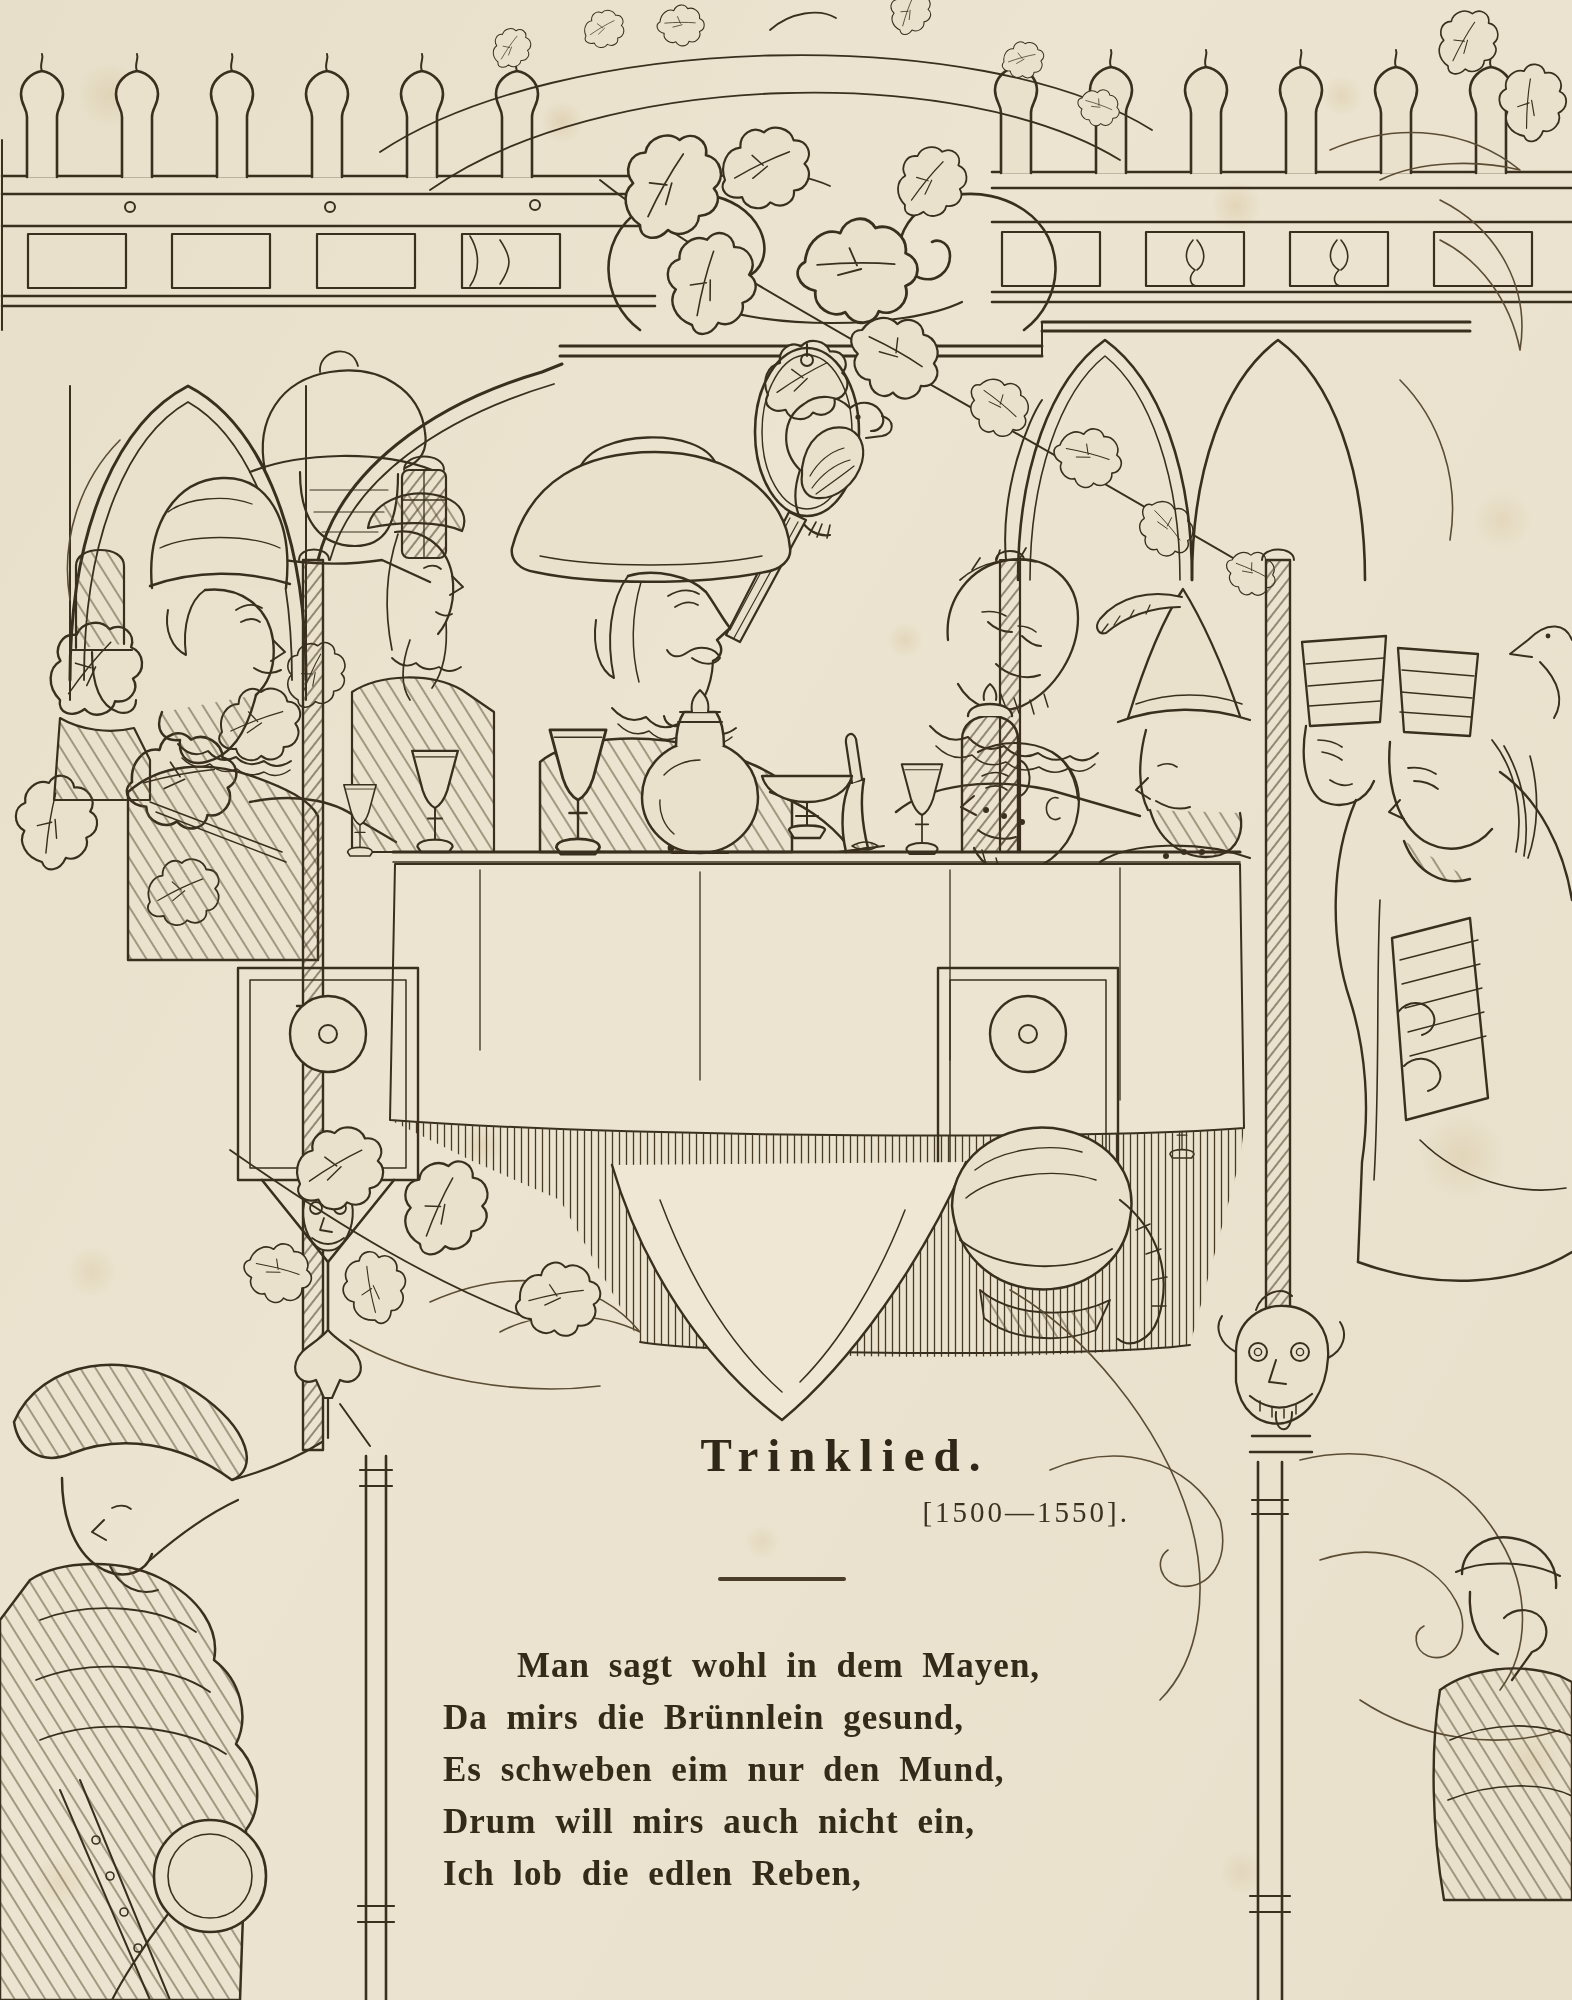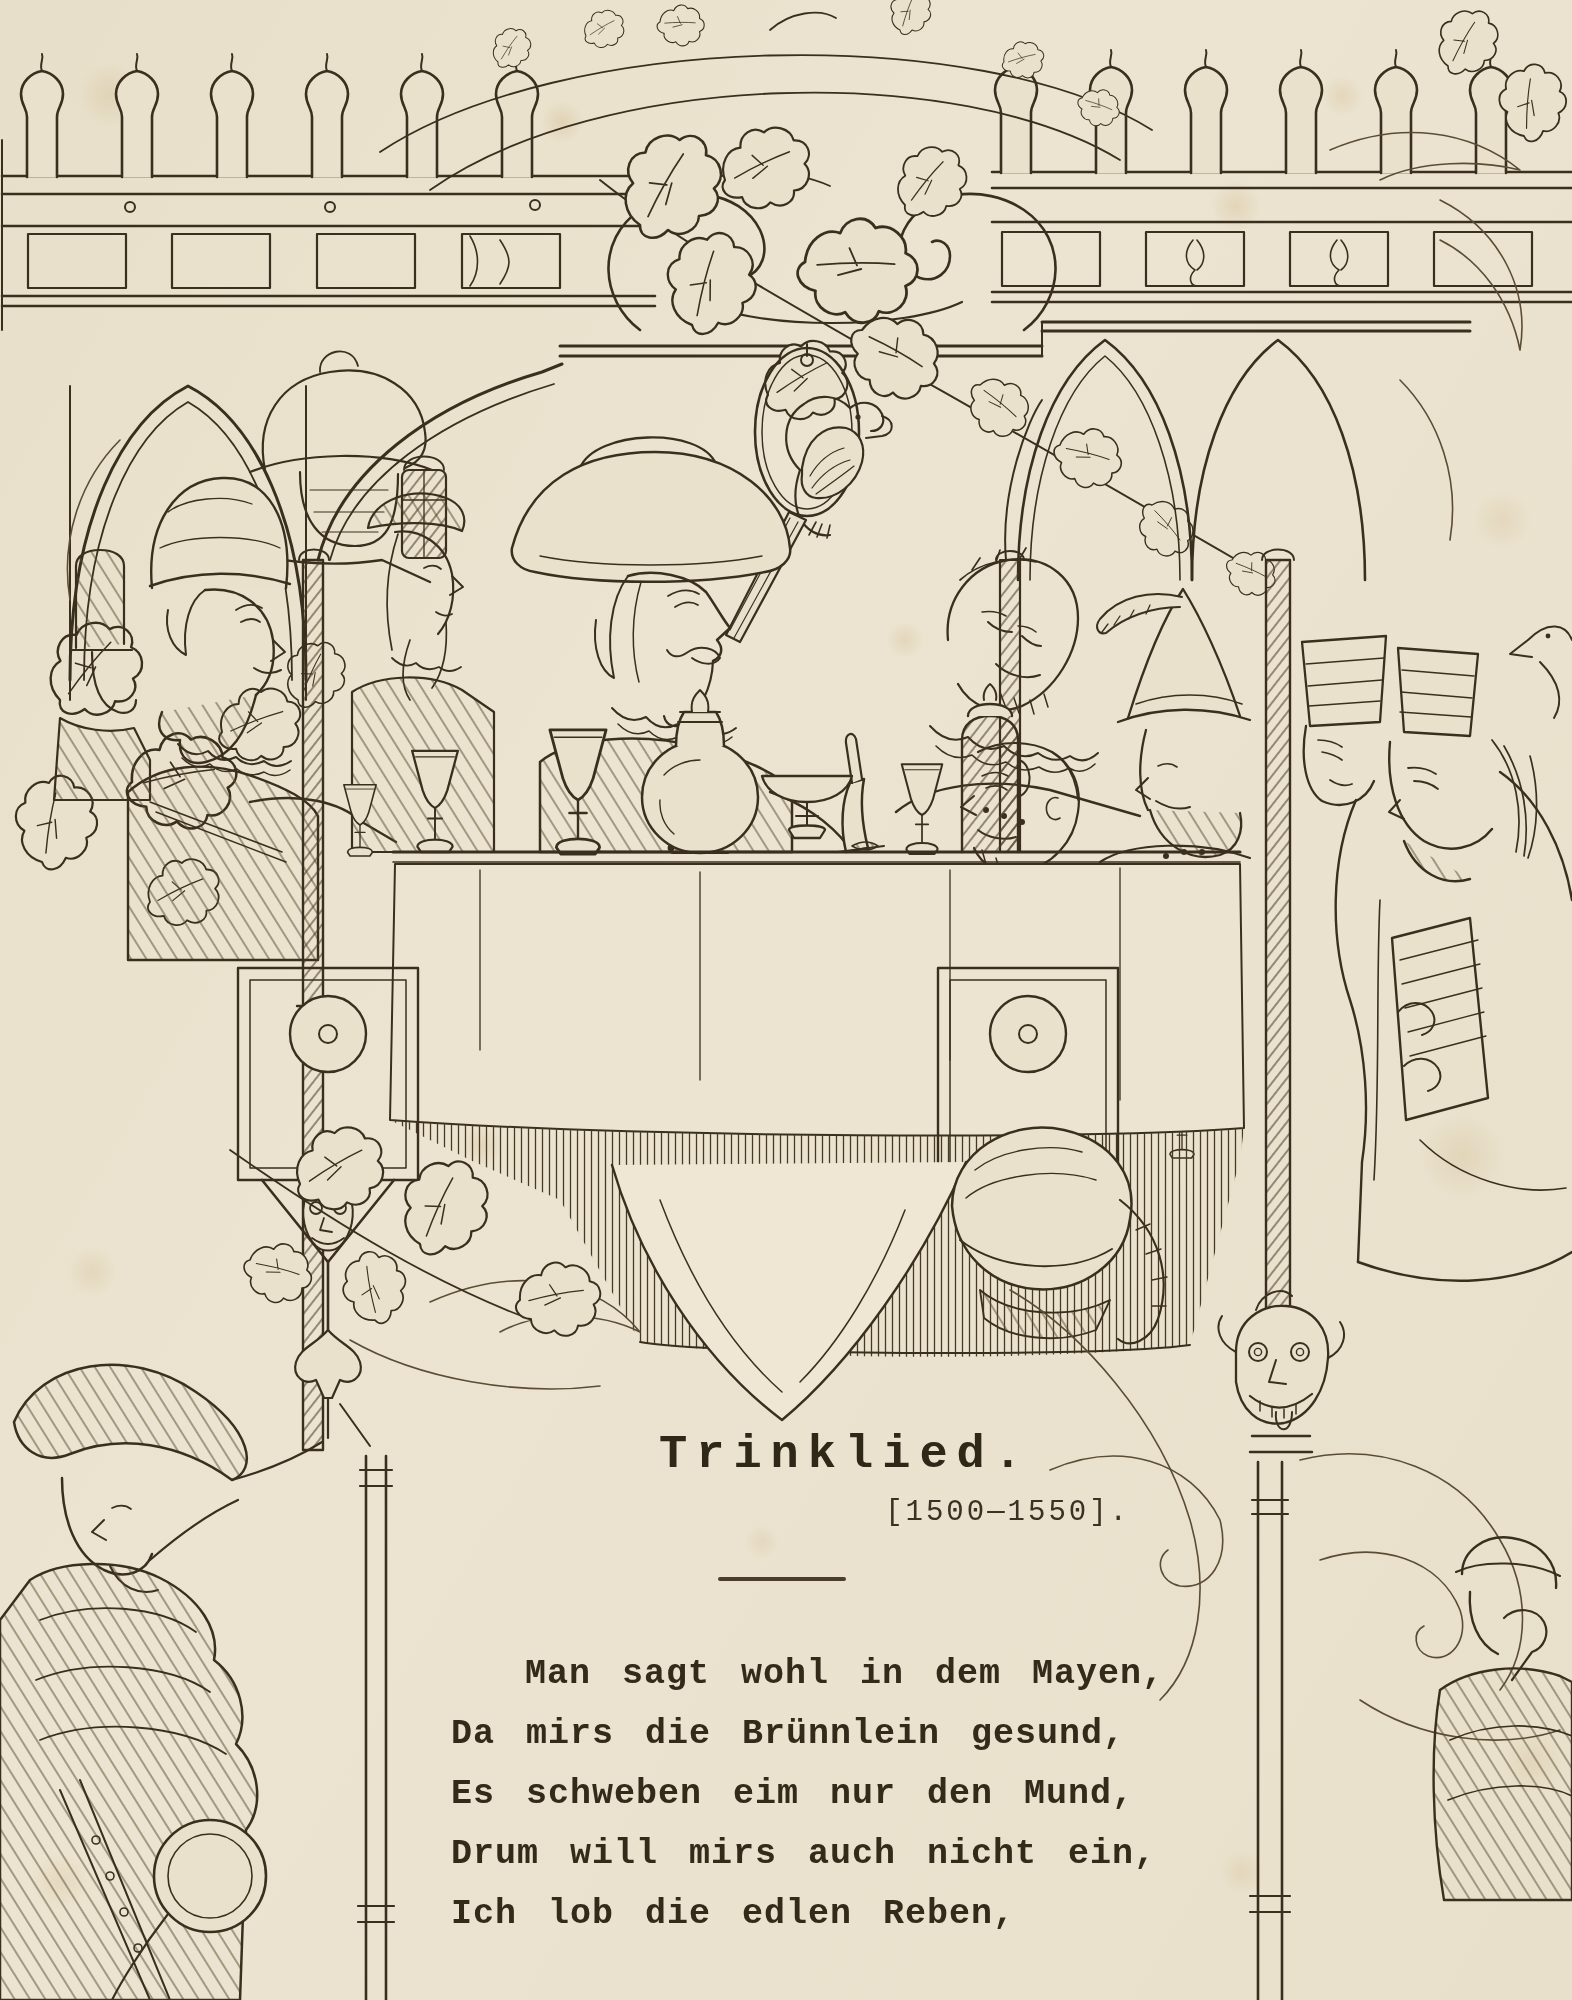--- a/index.html
+++ b/index.html
@@ -16,40 +16,40 @@
       radial-gradient(circle 60px at 1462px 1156px, rgba(178,136,66,.14), rgba(178,136,66,0) 70%),
       radial-gradient(circle 42px at 1502px 520px, rgba(178,136,66,.12), rgba(178,136,66,0) 70%),
       radial-gradient(circle 36px at 92px 1272px, rgba(178,136,66,.13), rgba(178,136,66,0) 70%),
       radial-gradient(circle 30px at 482px 1146px, rgba(178,136,66,.15), rgba(178,136,66,0) 70%),
       radial-gradient(circle 30px at 1342px 96px, rgba(178,136,66,.14), rgba(178,136,66,0) 70%),
       radial-gradient(circle 24px at 762px 1542px, rgba(178,136,66,.12), rgba(178,136,66,0) 70%),
       radial-gradient(circle 32px at 1242px 1872px, rgba(178,136,66,.12), rgba(178,136,66,0) 70%),
       radial-gradient(circle 44px at 1532px 1762px, rgba(178,136,66,.12), rgba(178,136,66,0) 70%),
       radial-gradient(circle 40px at 60px 1882px, rgba(178,136,66,.12), rgba(178,136,66,0) 70%),
       linear-gradient(120deg, #e7dfc9 0%, #ece4d0 40%, #e8e0cb 100%);
-    font-family:Liberation Mono, monospace;
+    font-family:Liberation Serif, serif;
   }
   .art{position:absolute;left:0;top:0;}
   .txt{position:absolute;color:#2f2718;}
   .title{
     left:560px;top:1428px;width:570px;
     text-align:center;font-size:47px;font-weight:bold;
     letter-spacing:9px;
   }
   .daterange{
     left:560px;top:1496px;width:570px;
     text-align:right;font-size:29px;letter-spacing:3px;color:#3a3122;
   }
   .divider{
     position:absolute;left:718px;top:1577px;width:128px;height:4px;
     background:#4a3e2a;border-radius:2px;
   }
   .poem{position:absolute;left:443px;top:1640px;width:640px;}
   .poem p{
-    margin:8px;height:52px;line-height:52px;
+    margin:0;height:52px;line-height:52px;
     font-size:35px;font-weight:bold;letter-spacing:1px;word-spacing:9px;
     color:#332a1a;white-space:nowrap;
   }
   .poem p:first-child{text-indent:74px;}
 </style>
 </head>
 <body>
 
 <div class="page">
 

